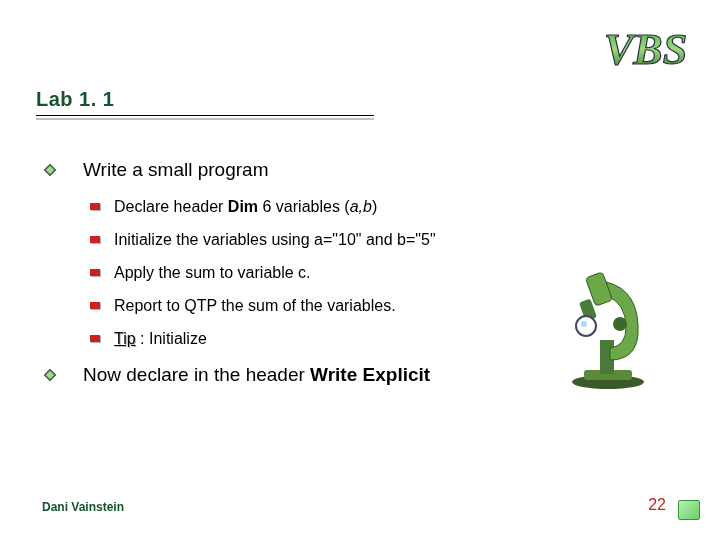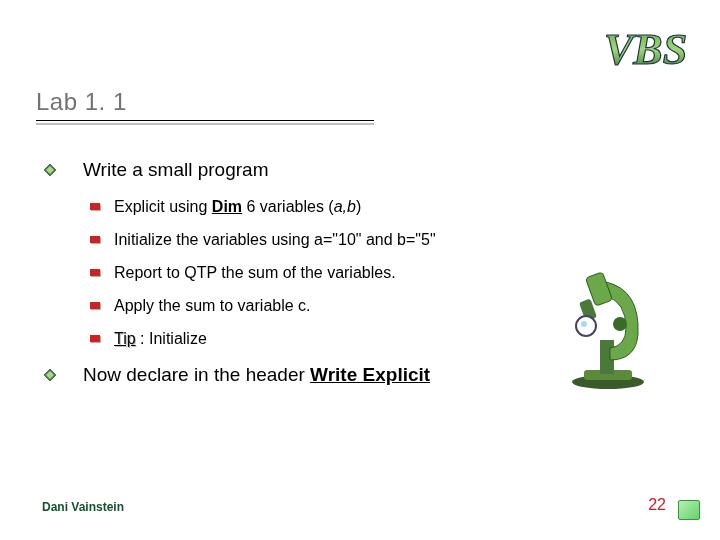--- a/index.html
+++ b/index.html
@@ -16,23 +16,23 @@
     top: 24px;
     right: 26px;
   }
   .title-block {
     position: absolute;
     top: 88px;
     left: 36px;
     width: 338px;
   }
   .title {
-    font-size: 24px;
-    font-weight: normal;
-    color: #737373;
+    font-size: 20px;
+    font-weight: bold;
+    color: #14532d;
     padding-bottom: 4px;
     letter-spacing: 0.5px;
   }
   .title-underline {
     border-top: 1px solid #000;
     box-shadow: 0 2px 0 rgba(0,0,0,0.25);
     height: 3px;
   }
   .content {
     position: absolute;
@@ -73,21 +73,21 @@
     margin-top: 6px;
     margin-right: 14px;
     flex: 0 0 auto;
     box-shadow: 1px 1px 0 rgba(0,0,0,0.3);
   }
   .lvl2-text {
     font-size: 16px;
     color: #000;
     line-height: 1.25;
   }
-  .bold { font-weight: bold; text-decoration: underline; }
+  .bold { font-weight: bold; }
   .italic { font-style: italic; }
   .tip {
     font-weight: normal;
     text-decoration: underline;
     text-shadow: 1px 1px 0 rgba(120,120,120,0.5);
     margin-top: 12px;
   }
   .footer-name {
     position: absolute;
     left: 42px;
@@ -148,37 +148,37 @@
       <polygon points="6,2 10,6 6,10 2,6" fill="#a8d88a"></polygon>
     </svg>
     <div class="lvl1-text">Write a small program</div>
   </div>
 
   <div class="sublist">
 
     <div class="lvl2">
       <div class="lvl2-bullet"></div>
       <div class="lvl2-text">
-        <span>Explicit using </span><span class="bold">Dim</span><span> 6 variables (</span><span class="italic">a,b</span><span>)</span>
+        <span>Declare header </span><span class="bold">Dim</span><span> 6 variables (</span><span class="italic">a,b</span><span>)</span>
       </div>
     </div>
 
     <div class="lvl2">
       <div class="lvl2-bullet"></div>
       <div class="lvl2-text">Initialize the variables using a="10" and b="5"</div>
     </div>
 
     <div class="lvl2">
       <div class="lvl2-bullet"></div>
+      <div class="lvl2-text">Apply the sum to variable c.</div>
+    </div>
+
+    <div class="lvl2">
+      <div class="lvl2-bullet"></div>
       <div class="lvl2-text">Report to QTP the sum of the variables.</div>
-    </div>
-
-    <div class="lvl2">
-      <div class="lvl2-bullet"></div>
-      <div class="lvl2-text">Apply the sum to variable c.</div>
     </div>
 
 
     <div class="lvl2">
       <div class="lvl2-bullet"></div>
       <div class="lvl2-text">
         <span class="tip">Tip</span><span> : Initialize</span>
       </div>
     </div>
 

